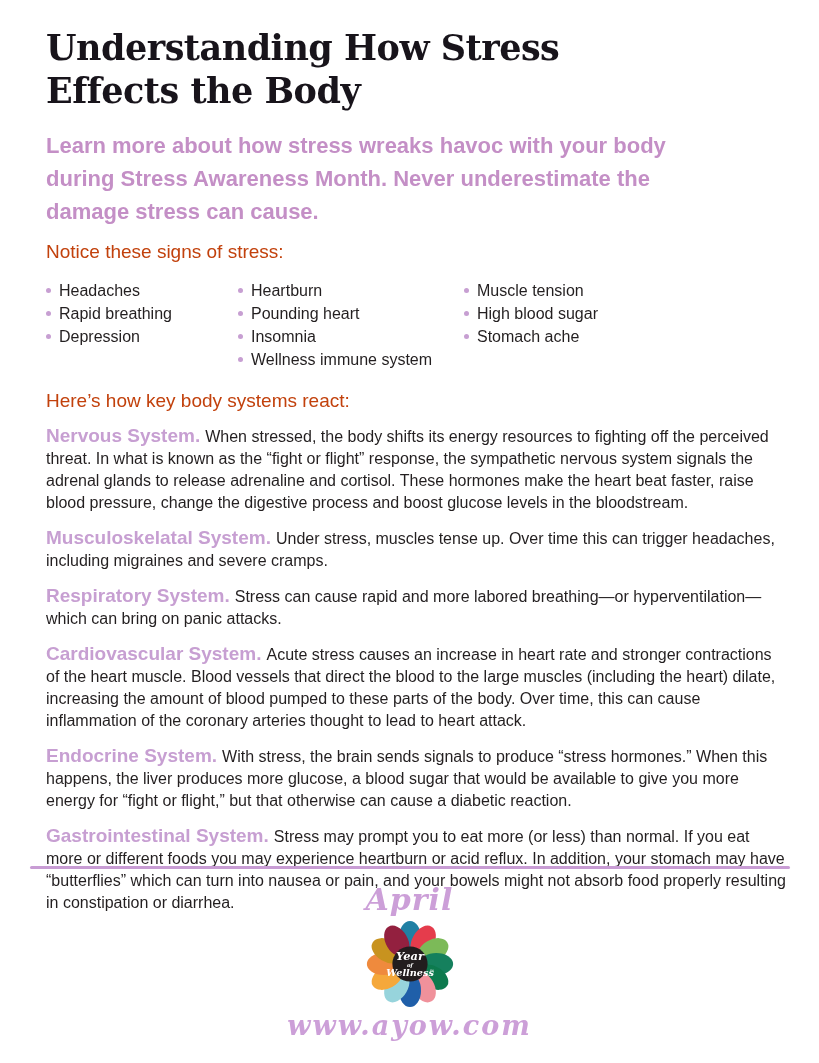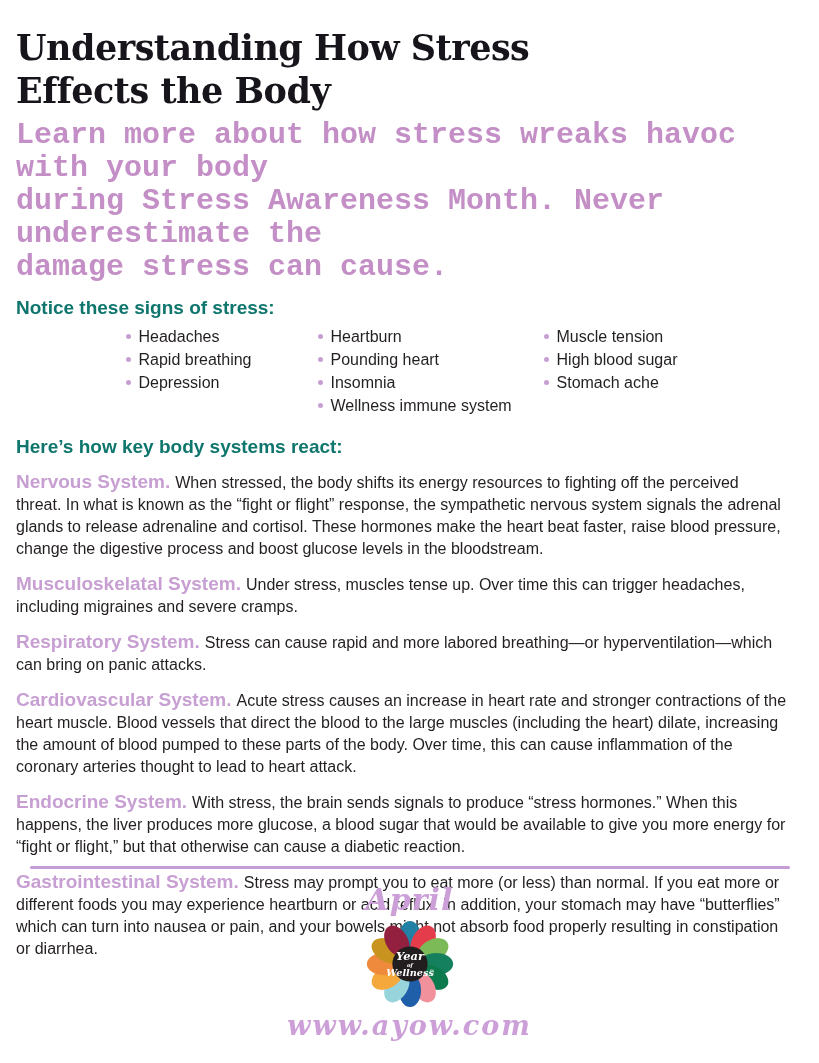--- a/index.html
+++ b/index.html
@@ -4,47 +4,47 @@
 <style>
   html,body { margin:0; padding:0; background:#ffffff; }
   .page {
     position: relative;
     width: 819px; height: 1063px;
     background: #ffffff;
     overflow: hidden;
     font-family: "Liberation Sans", sans-serif;
     color: #231f20;
   }
-  .content { padding: 26px 32px 0 16px; }
+  .content { padding: 26px 32px 0 46px; }
 
   .title {
     font-family: "DejaVu Serif", serif;
     font-weight: 700;
     font-size: 35px;
     line-height: 43px;
     letter-spacing: -0.5px;
     color: #18141b;
   }
   .subtitle {
-    margin-top: 7px;
-    font-family: Liberation Mono, monospace;
+    margin-top: 17px;
+    font-family: Liberation Sans, sans-serif;
     font-weight: 600;
-    font-size: 30px;
+    font-size: 22px;
     line-height: 33px;
     color: #c48fc6;
   }
 
   .section-heading {
     margin-top: 13px;
     font-size: 19px;
-    font-weight: 700;
-    color: #0f766e;
-  }
-
-  .signs-cols { display: flex; margin-top: 6px; justify-content: center; }
+    font-weight: 400;
+    color: #c2410c;
+  }
+
+  .signs-cols { display: flex; margin-top: 16px; }
   .signs-cols ul { list-style: none; margin: 0; padding: 0; }
   .col-1 { width: 192px; }
   .col-2 { width: 226px; }
   .signs-cols li {
     font-size: 16px;
     line-height: 23px;
     display: flex; align-items: center;
   }
   .dot {
     width: 5px; height: 5px; border-radius: 50%;

